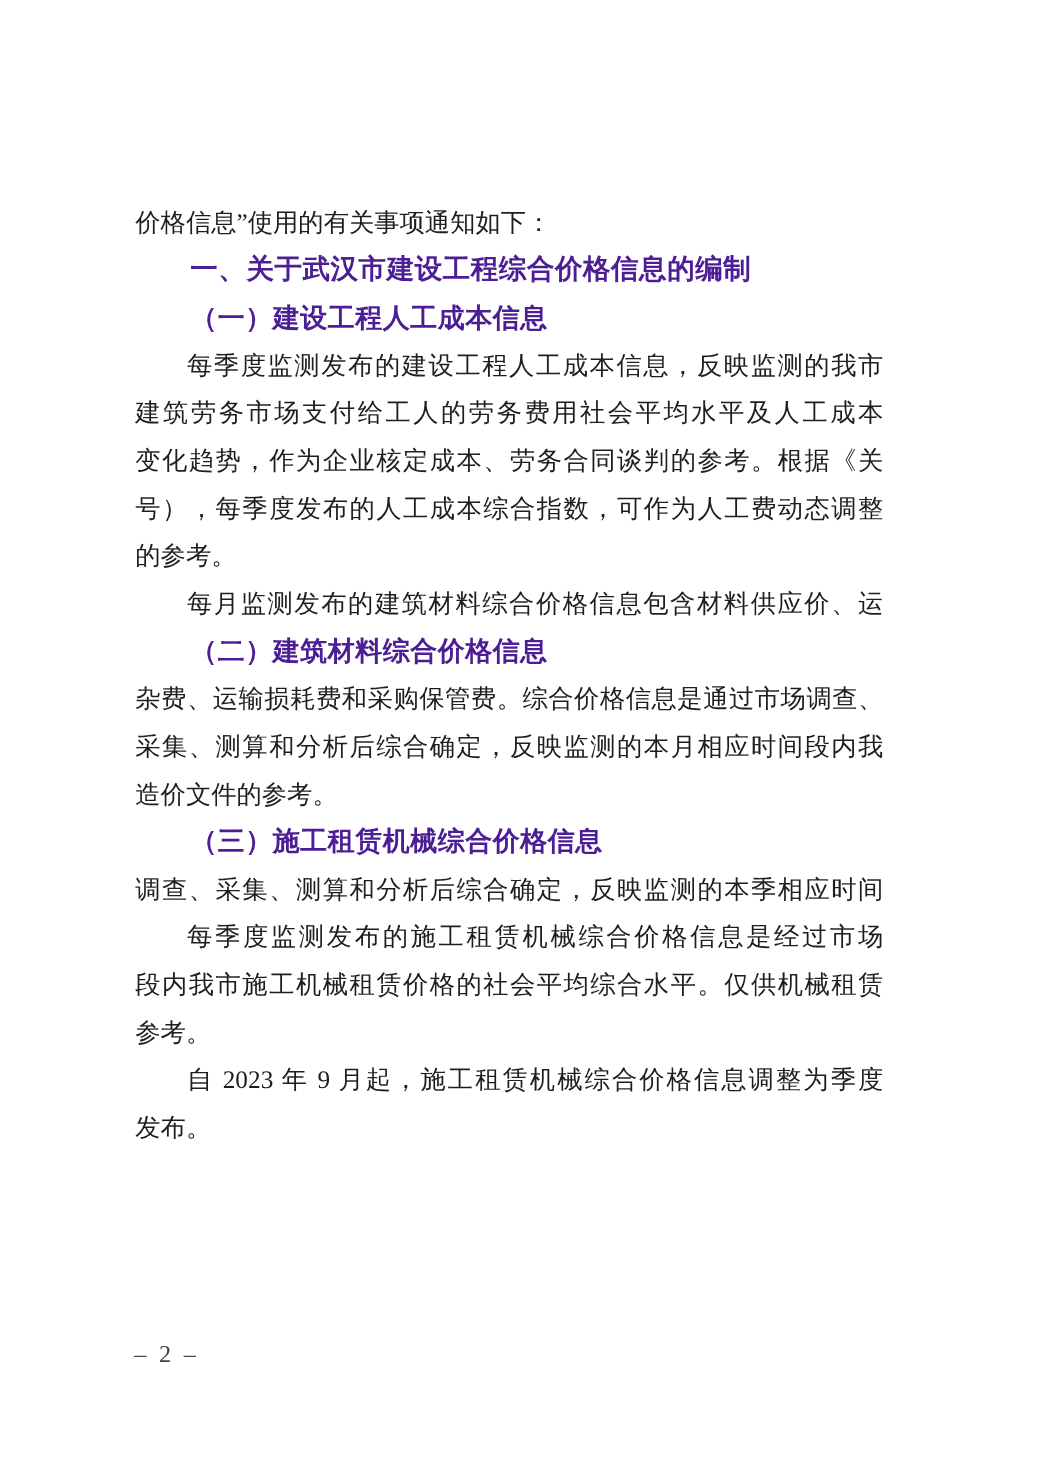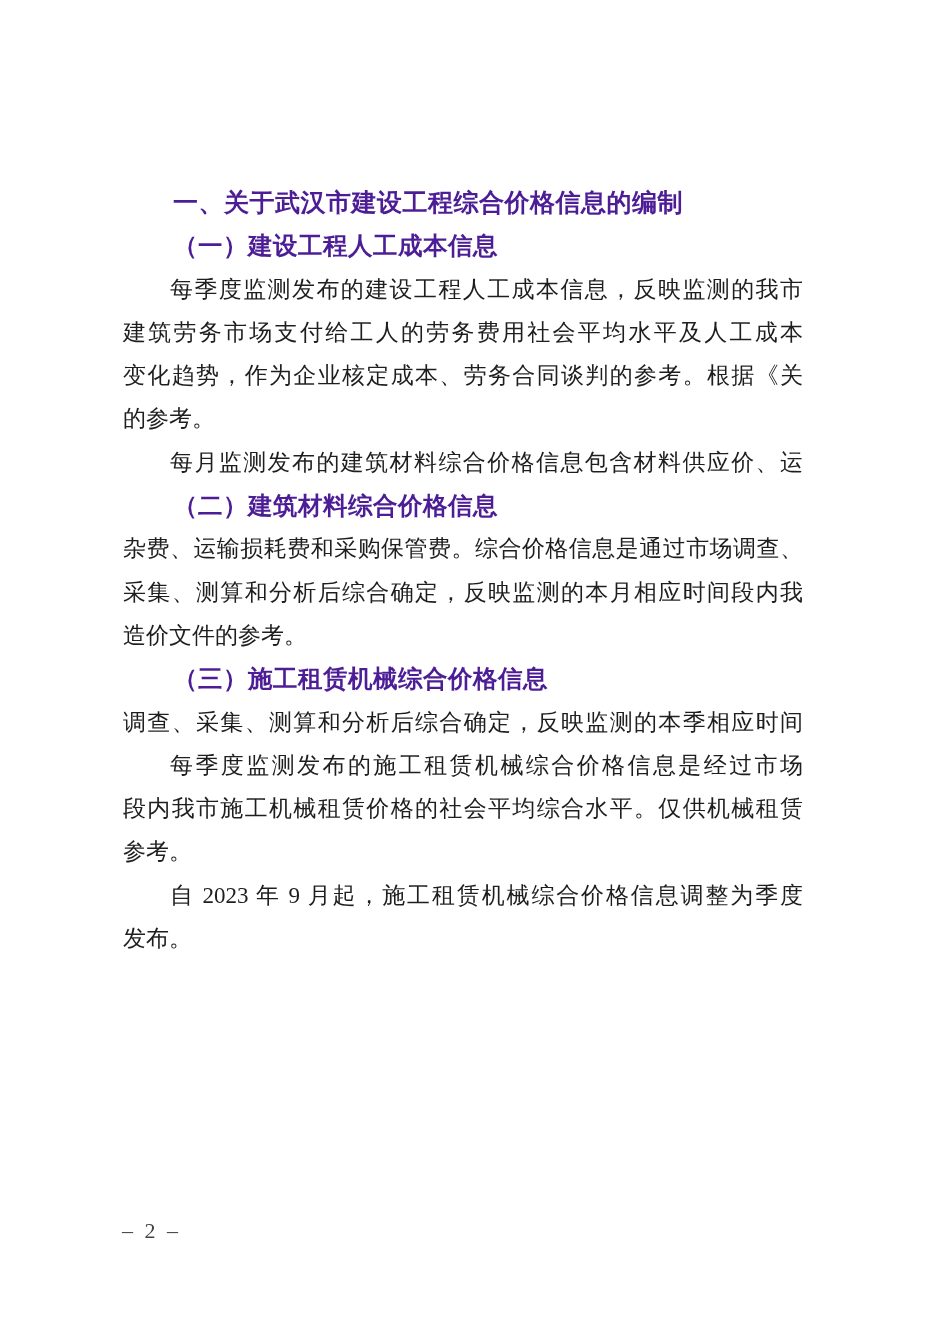--- a/index.html
+++ b/index.html
@@ -59,27 +59,29 @@
     color: #3d4547;
     font-family: "Liberation Serif", "DejaVu Serif", serif;
   }
 </style>
 </head>
 <body>
 
 <div class="page">
   <div class="text-block">
 
+    <div class="line">价格信息”使用的有关事项通知如下：</div>
 
     <div class="line h1">一、关于武汉市建设工程综合价格信息的编制</div>
 
     <div class="line sub">（一）建设工程人工成本信息</div>
     <div class="line just first">每季度监测发布的建设工程人工成本信息，反映监测的我市</div>
     <div class="line just">建筑劳务市场支付给工人的劳务费用社会平均水平及人工成本</div>
     <div class="line just">变化趋势，作为企业核定成本、劳务合同谈判的参考。根据《关</div>
+    <div class="line just">号），每季度发布的人工成本综合指数，可作为人工费动态调整</div>
     <div class="line">的参考。</div>
 
     <div class="line just first">每月监测发布的建筑材料综合价格信息包含材料供应价、运</div>
     <div class="line sub">（二）建筑材料综合价格信息</div>
     <div class="line just">杂费、运输损耗费和采购保管费。综合价格信息是通过市场调查、</div>
     <div class="line just">采集、测算和分析后综合确定，反映监测的本月相应时间段内我</div>
     <div class="line">造价文件的参考。</div>
 
     <div class="line sub">（三）施工租赁机械综合价格信息</div>
     <div class="line just">调查、采集、测算和分析后综合确定，反映监测的本季相应时间</div>

